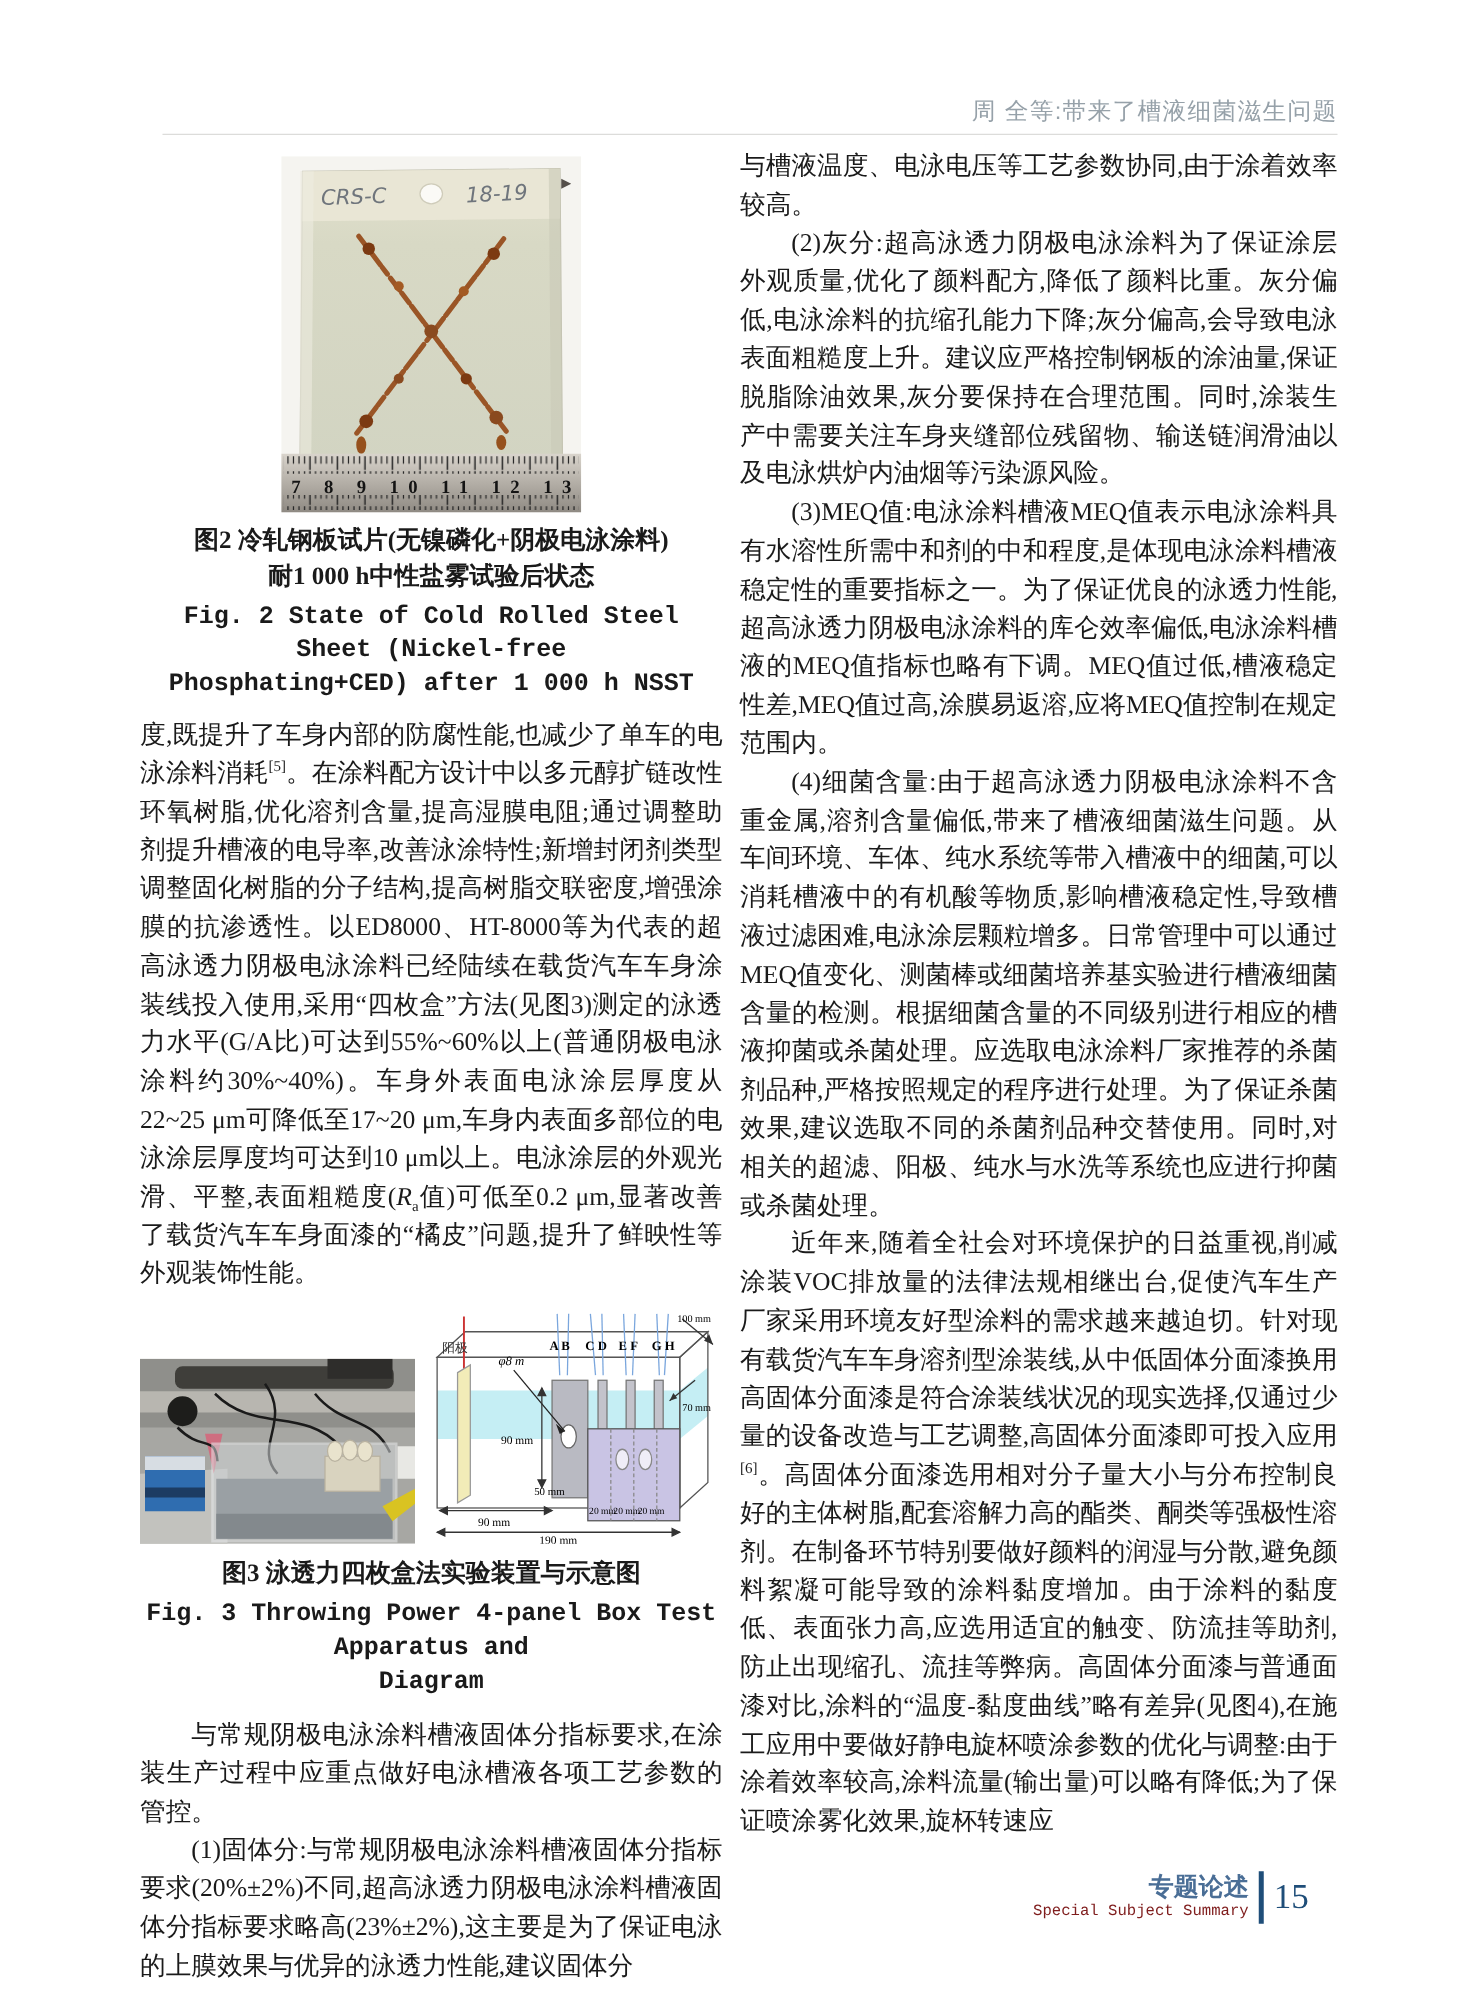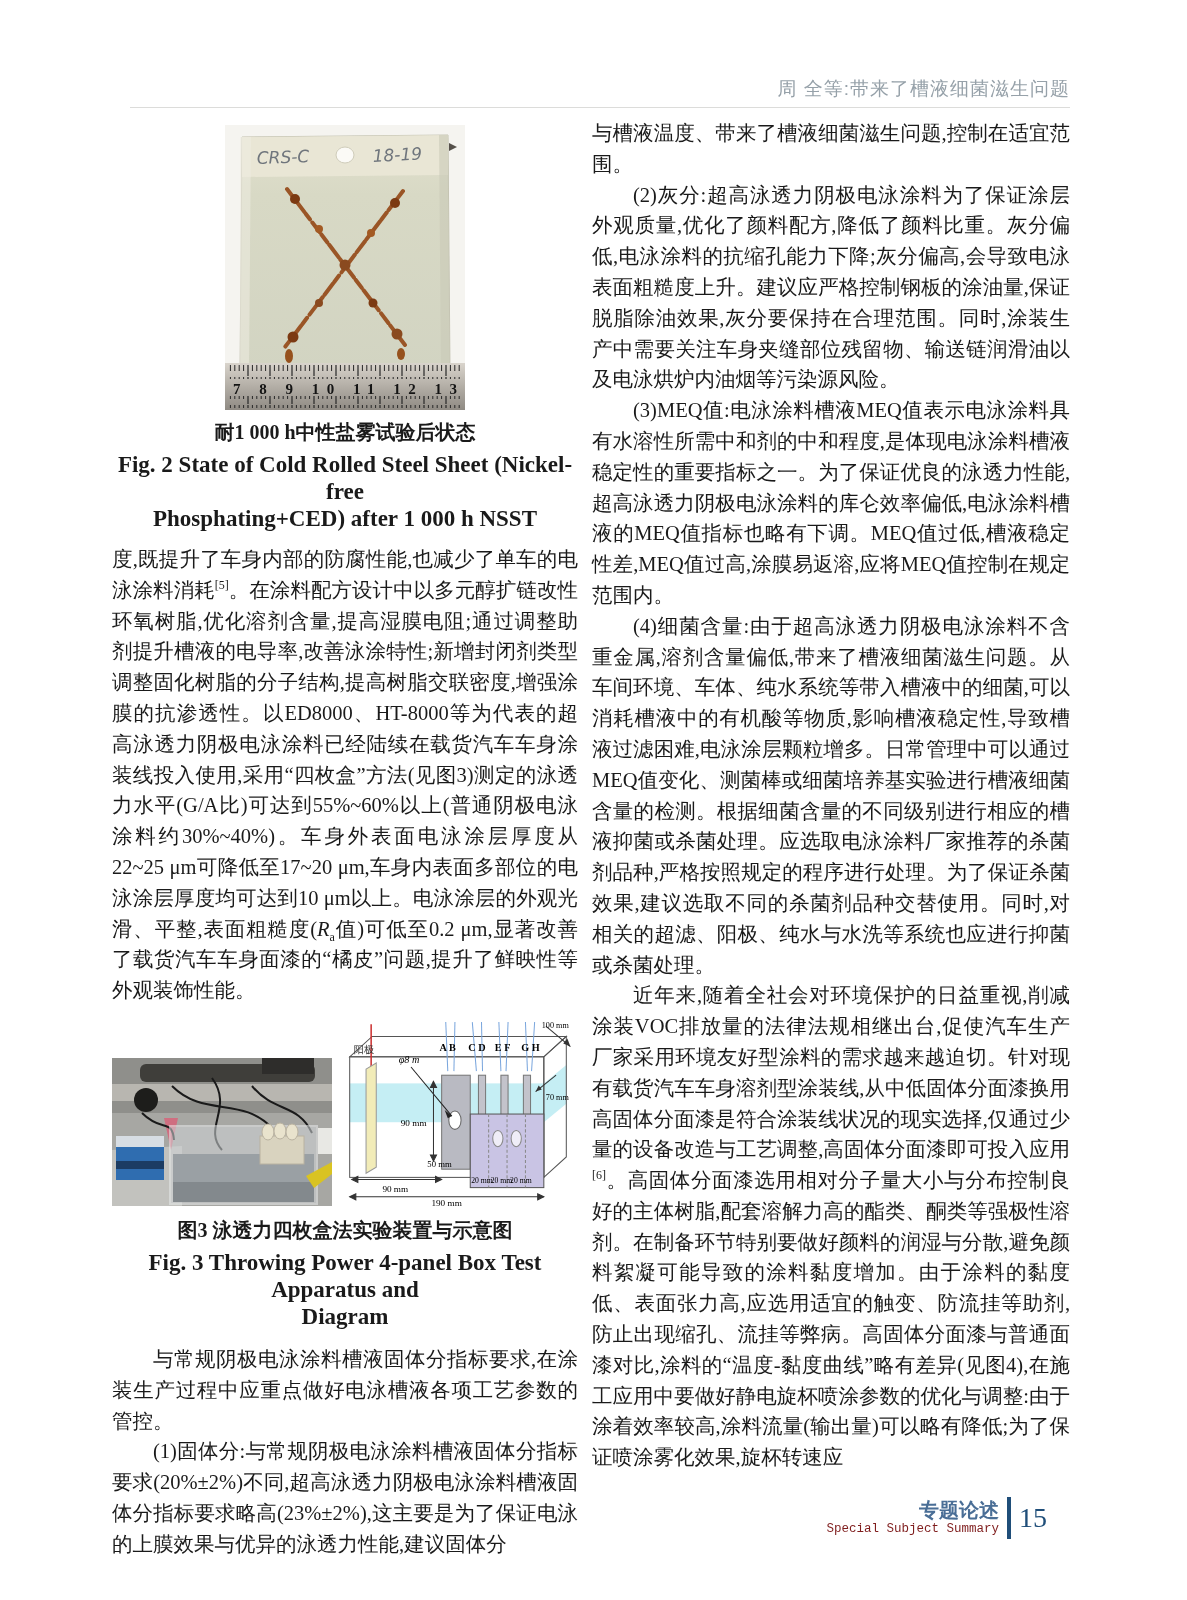--- a/index.html
+++ b/index.html
@@ -26,21 +26,21 @@
   .indent{text-indent:2em;}
   sup{font-size:12px;line-height:0;}
   sub{font-size:12px;line-height:0;}
 
   figure{margin:0;}
   .fig2-photo{display:block;margin:7px auto 8px auto;}
   .fig-caption{
     text-align:center;font-weight:bold;margin:0;
   }
   .cap-cn{font-size:20px;line-height:29px;font-family:"Liberation Serif","DejaVu Serif",serif;}
-  .cap-en{font-size:23px;line-height:27px;font-family:Liberation Serif, serif;}
+  .cap-en{font-size:20px;line-height:27px;font-family:Liberation Mono, monospace;}
   .cap-gap{height:4px;}
 
   .fig3-row{display:flex;align-items:flex-end;gap:6px;margin:12px 0 10px 0;}
 
   .sec-heading{
     margin:24px 0 10px 0;font-family:"Liberation Sans","DejaVu Sans",sans-serif;
     font-weight:bold;font-size:25px;
   }
   .sec-heading .sec-num{margin-right:26px;}
 
@@ -111,20 +111,21 @@
         <ellipse cx="176" cy="229" rx="4" ry="6" fill="#96511d"></ellipse>
       </g>
       <g>
         <rect x="0" y="238" width="240" height="47" fill="url(#rulerGrad)"></rect>
         <rect x="2" y="240" width="236" height="14" fill="url(#ticks)"></rect>
         <rect x="2" y="271" width="236" height="12" fill="url(#ticks)"></rect>
         <text x="8" y="269" font-size="15" font-weight="bold" fill="#141414" textLength="224" lengthAdjust="spacing">7   8   9   10   11   12   13</text>
       </g>
     </svg>
     <figcaption class="fig-caption">
+      <div class="cap-cn">图2  冷轧钢板试片(无镍磷化+阴极电泳涂料)</div>
       <div class="cap-cn">耐1 000 h中性盐雾试验后状态</div>
       <div class="cap-gap"></div>
       <div class="cap-en">Fig. 2  State of Cold Rolled Steel Sheet (Nickel-free</div>
       <div class="cap-en">Phosphating+CED) after 1 000 h NSST</div>
     </figcaption>
   </figure>
 
   <p class="body-p" style="margin-top:12px;">
     <span>度,既提升了车身内部的防腐性能,也减少了单车的电泳涂料消耗</span><sup>[5]</sup><span>。在涂料配方设计中以多元醇扩链改性环氧树脂,优化溶剂含量,提高湿膜电阻;通过调整助剂提升槽液的电导率,改善泳涂特性;新增封闭剂类型调整固化树脂的分子结构,提高树脂交联密度,增强涂膜的抗渗透性。以ED8000、HT-8000等为代表的超高泳透力阴极电泳涂料已经陆续在载货汽车车身涂装线投入使用,采用“四枚盒”方法(见图3)测定的泳透力水平(G/A比)可达到55%~60%以上(普通阴极电泳涂料约30%~40%)。车身外表面电泳涂层厚度从22~25 μm可降低至17~20 μm,车身内表面多部位的电泳涂层厚度均可达到10 μm以上。电泳涂层的外观光滑、平整,表面粗糙度(</span><i>R</i><sub>a</sub><span>值)可低至0.2 μm,显著改善了载货汽车车身面漆的“橘皮”问题,提升了鲜映性等外观装饰性能。</span>
   </p>
@@ -246,21 +247,21 @@
       <div class="cap-en">Fig. 3  Throwing Power 4-panel Box Test Apparatus and</div>
       <div class="cap-en">Diagram</div>
     </figcaption>
   </figure>
 
   <p class="body-p indent" style="margin-top:14px;">与常规阴极电泳涂料槽液固体分指标要求,在涂装生产过程中应重点做好电泳槽液各项工艺参数的管控。</p>
   <p class="body-p indent">(1)固体分:与常规阴极电泳涂料槽液固体分指标要求(20%±2%)不同,超高泳透力阴极电泳涂料槽液固体分指标要求略高(23%±2%),这主要是为了保证电泳的上膜效果与优异的泳透力性能,建议固体分</p>
 </div>
 
 <div class="col col-right">
-  <p class="body-p">与槽液温度、带来了槽液细菌滋生问题,控制在适宜范围。</p>
+  <p class="body-p">与槽液温度、电泳电压等工艺参数协同,由于涂着效率较高。</p>
   <p class="body-p indent">(2)灰分:超高泳透力阴极电泳涂料为了保证涂层外观质量,优化了颜料配方,降低了颜料比重。灰分偏低,电泳涂料的抗缩孔能力下降;灰分偏高,会导致电泳表面粗糙度上升。建议应严格控制钢板的涂油量,保证脱脂除油效果,灰分要保持在合理范围。同时,涂装生产中需要关注车身夹缝部位残留物、输送链润滑油以及电泳烘炉内油烟等污染源风险。</p>
   <p class="body-p indent">(3)MEQ值:电泳涂料槽液MEQ值表示电泳涂料具有水溶性所需中和剂的中和程度,是体现电泳涂料槽液稳定性的重要指标之一。为了保证优良的泳透力性能,超高泳透力阴极电泳涂料的库仑效率偏低,电泳涂料槽液的MEQ值指标也略有下调。MEQ值过低,槽液稳定性差,MEQ值过高,涂膜易返溶,应将MEQ值控制在规定范围内。</p>
   <p class="body-p indent">(4)细菌含量:由于超高泳透力阴极电泳涂料不含重金属,溶剂含量偏低,带来了槽液细菌滋生问题。从车间环境、车体、纯水系统等带入槽液中的细菌,可以消耗槽液中的有机酸等物质,影响槽液稳定性,导致槽液过滤困难,电泳涂层颗粒增多。日常管理中可以通过MEQ值变化、测菌棒或细菌培养基实验进行槽液细菌含量的检测。根据细菌含量的不同级别进行相应的槽液抑菌或杀菌处理。应选取电泳涂料厂家推荐的杀菌剂品种,严格按照规定的程序进行处理。为了保证杀菌效果,建议选取不同的杀菌剂品种交替使用。同时,对相关的超滤、阳极、纯水与水洗等系统也应进行抑菌或杀菌处理。</p>
 
 
   <p class="body-p indent">
     <span>近年来,随着全社会对环境保护的日益重视,削减涂装VOC排放量的法律法规相继出台,促使汽车生产厂家采用环境友好型涂料的需求越来越迫切。针对现有载货汽车车身溶剂型涂装线,从中低固体分面漆换用高固体分面漆是符合涂装线状况的现实选择,仅通过少量的设备改造与工艺调整,高固体分面漆即可投入应用</span><sup>[6]</sup><span>。高固体分面漆选用相对分子量大小与分布控制良好的主体树脂,配套溶解力高的酯类、酮类等强极性溶剂。在制备环节特别要做好颜料的润湿与分散,避免颜料絮凝可能导致的涂料黏度增加。由于涂料的黏度低、表面张力高,应选用适宜的触变、防流挂等助剂,防止出现缩孔、流挂等弊病。高固体分面漆与普通面漆对比,涂料的“温度-黏度曲线”略有差异(见图4),在施工应用中要做好静电旋杯喷涂参数的优化与调整:由于涂着效率较高,涂料流量(输出量)可以略有降低;为了保证喷涂雾化效果,旋杯转速应</span>
   </p>
 </div>
 

